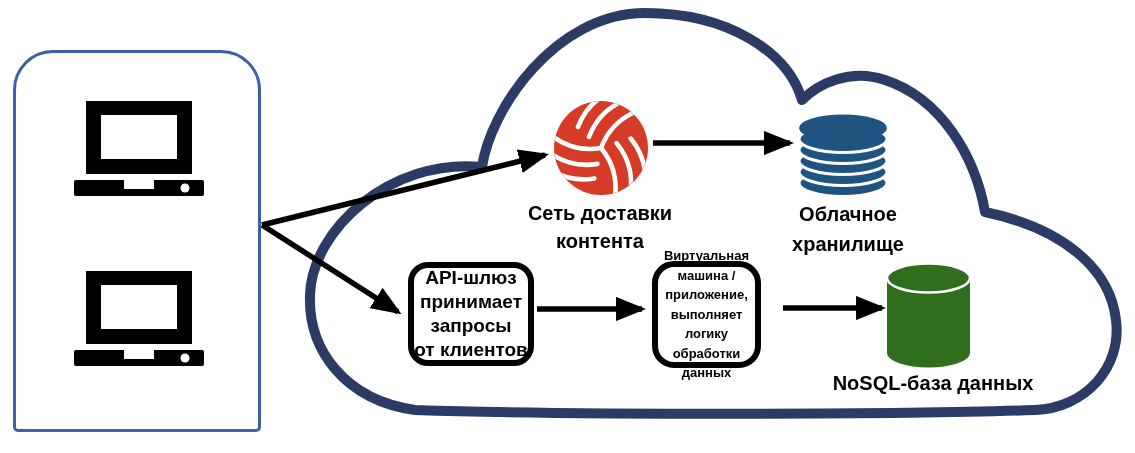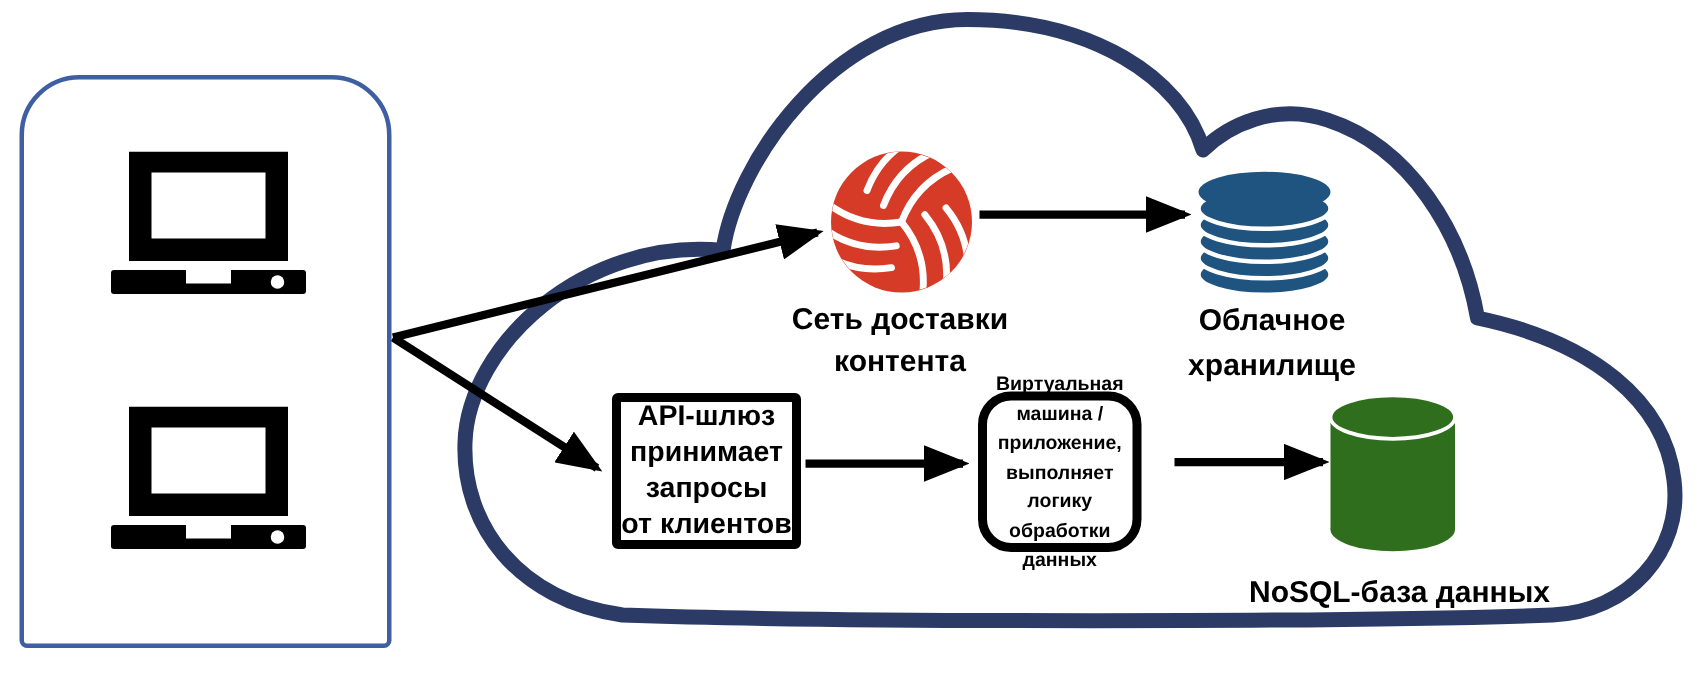--- a/index.html
+++ b/index.html
@@ -9,30 +9,30 @@
   }
   .layer{position:absolute;left:0;top:0;}
   .client-box{
     position:absolute;left:13px;top:50px;width:248px;height:382px;
     box-sizing:border-box;border:3px solid #3f5fa5;
     border-radius:40px 40px 5px 5px;background:#fff;
   }
   .pc{position:absolute;left:58px;width:130px;height:95px;}
   .pc1{top:48px;} .pc2{top:218px;}
   .node-box{
-    position:absolute;box-sizing:border-box;border:6px solid #000;border-radius:4px;
+    position:absolute;box-sizing:border-box;border:6px solid #000;border-radius:20px;
     background:#fff;display:flex;align-items:center;justify-content:center;
     text-align:center;font-weight:bold;white-space:pre-line;
   }
   .api{left:408px;top:262px;width:126px;height:104px;font-size:19px;line-height:24px;}
   .vm{left:652px;top:261px;width:109px;height:107px;font-size:13px;line-height:19.5px;border-radius:22px;}
   .lbl{position:absolute;text-align:center;font-weight:bold;white-space:pre-line;}
   .lbl-cdn{left:480px;top:199px;width:240px;font-size:20px;line-height:28px;}
   .lbl-storage{left:760px;top:199px;width:176px;font-size:20px;line-height:30px;}
-  .lbl-nosql{left:828px;top:372px;width:210px;font-size:20px;margin-top:12px;}
+  .lbl-nosql{left:828px;top:372px;width:210px;font-size:20px;}
   .disk{stroke:#fff;stroke-width:3;}
   .seam{fill:none;stroke:#fff;stroke-width:4.6;stroke-linecap:round;}
 </style>
 </head>
 <body>
 
 <div class="stage">
 
   <svg class="layer" width="1135" height="453" viewBox="0 0 1135 453">
     <defs>

